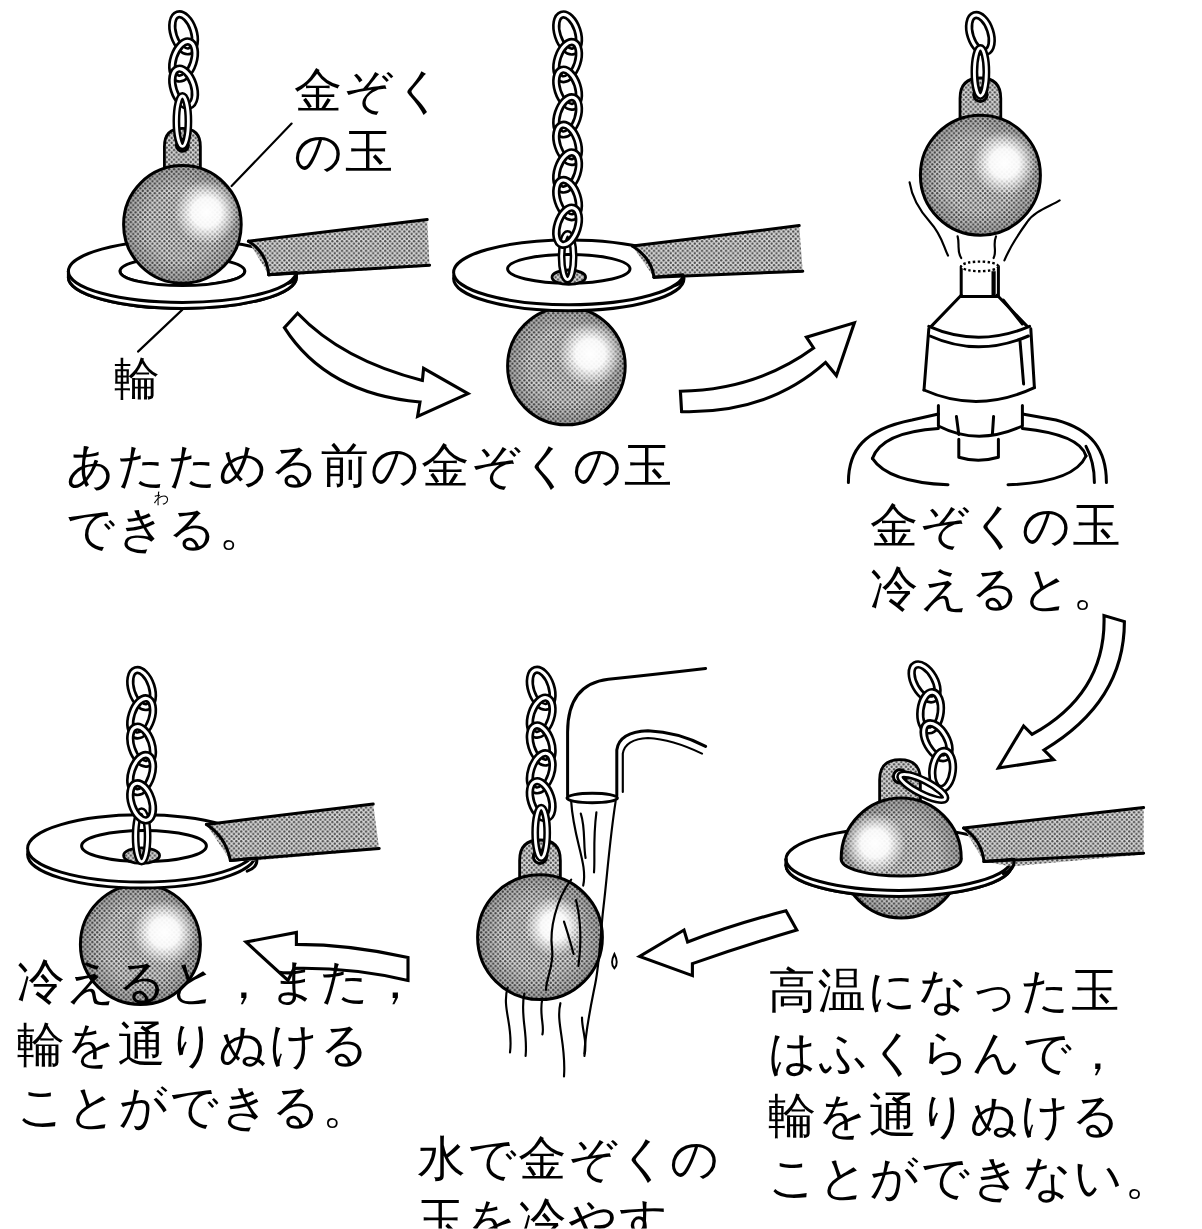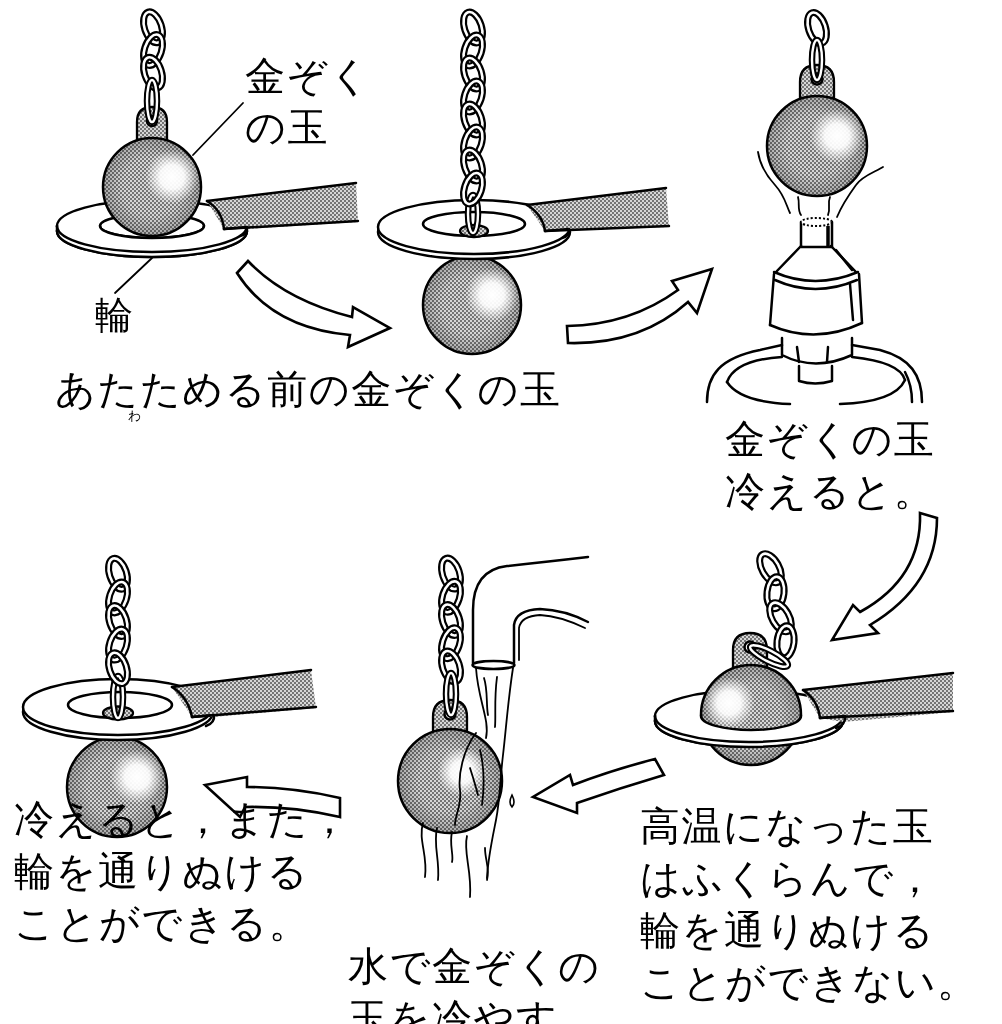--- a/index.html
+++ b/index.html
@@ -329,20 +329,21 @@
 
   <div class="label" style="left:245px; top:51px;">
     <div>金ぞく</div>
     <div>の玉</div>
   </div>
   <div class="label" style="left:95px; top:290px; font-size:38px;">輪</div>
   <div class="ruby" style="left:128px; top:409px;">わ</div>
 
   <div class="caption" style="left:12px; top:363px;margin-left:43px;">
     <div>あたためる前の金ぞくの玉</div>
+    <div>できる。</div>
   </div>
 
   <div class="caption" style="left:705px; top:413px;margin-left:20px;">
     <div>金ぞくの玉</div>
     <div>冷えると。</div>
   </div>
 
   <div class="caption" style="left:640px; top:800px;">
     <div>高温になった玉</div>
     <div>はふくらんで，</div>

